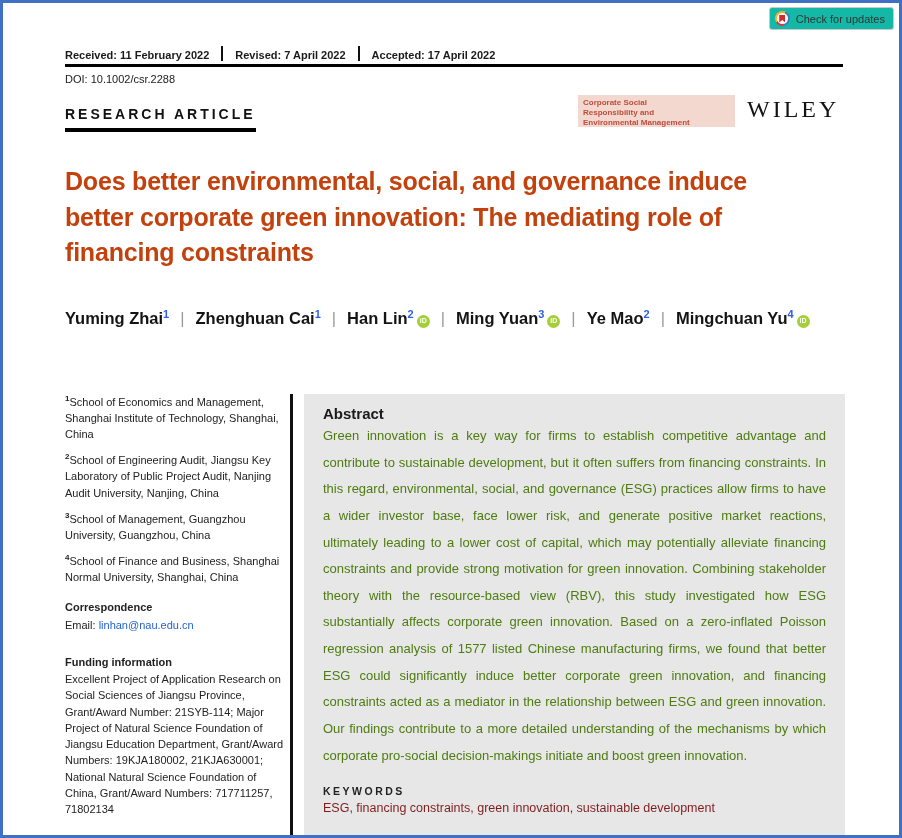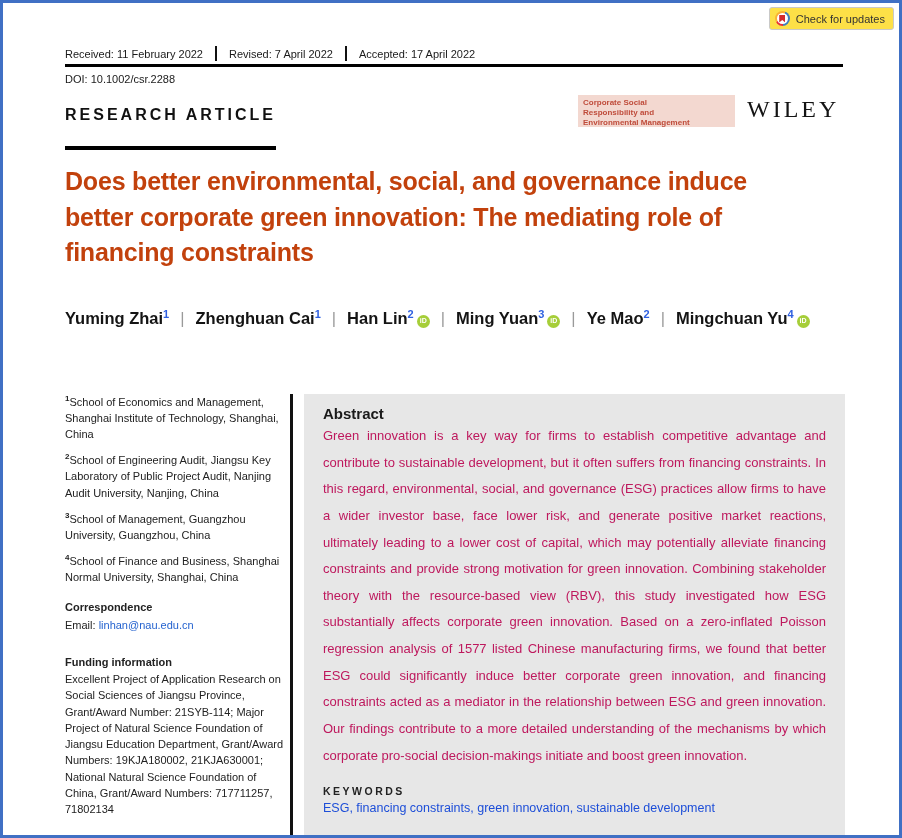--- a/index.html
+++ b/index.html
@@ -5,37 +5,37 @@
   * { margin:0; padding:0; box-sizing:border-box; }
   html,body { width:902px; height:838px; background:#fff; font-family:"Liberation Sans", sans-serif; }
   .page {
     position:relative; width:902px; height:838px; background:#fff;
     border:3px solid #4070c4; overflow:hidden;
   }
   
   .badge {
     position:absolute; top:4px; right:5px; z-index:5;
     display:flex; align-items:center; gap:6px;
-    background:#fde047; border:1px solid #c9c9c9; border-radius:3px;
+    background:#14b8a6; border:1px solid #c9c9c9; border-radius:3px;
     padding:3px 8px 3px 5px; font-size:11px; color:#333; cursor:pointer;
   }
   .crossmark { position:relative; width:15px; height:15px; border-radius:50%;
     background:conic-gradient(from 210deg, #e8313a 0 30deg, #f9b233 30deg 175deg, #3e7dbd 175deg 330deg, #e8313a 330deg);
     display:flex; align-items:center; justify-content:center; }
   .crossmark::before { content:""; position:absolute; width:11px; height:11px; border-radius:50%; background:#fff; }
   .crossmark .bm { position:relative; width:6px; height:8px; background:#d22b2b;
     clip-path:polygon(0 0,100% 0,100% 100%,50% 68%,0 100%); }
   
-  .dates { position:absolute; left:62px; top:43px; width:778px; display:flex; align-items:center; font-size:11px; color:#1a1a1a; }
+  .dates { position:absolute; left:62px; top:43px; width:778px; display:flex; align-items:flex-end; font-size:11px; color:#1a1a1a;font-weight:bold; }
   .dates .sep { width:2px; height:15px; background:#111; margin:0 12px; }
   .dates-rule { position:absolute; left:62px; top:61px; width:778px; height:3px; background:#000; }
   .doi { position:absolute; left:62px; top:70px; font-size:11px; color:#1a1a1a; }
   
-  .rtype { position:absolute; left:62px; top:103px; font-size:16px; font-weight:700; letter-spacing:3px; color:#111;
-    border-bottom:4px solid #000; padding-bottom:22px; }
+  .rtype { position:absolute; left:62px; top:103px; font-size:14px; font-weight:700; letter-spacing:3px; color:#111;
+    border-bottom:4px solid #000; padding-bottom:6px; }
   .jlogo { position:absolute; left:575px; top:92px; width:157px; height:32px; background:#f3d8d0;
     display:flex; align-items:flex-start; overflow:hidden; }
   .jlogo .jtxt { flex:1; padding:3px 2px 2px 5px; font-size:8px; line-height:1.25; font-weight:700; color:#bf4b3a; }
   .jlogo .jthumb { width:26px; background:#e2ded8; position:relative; margin:2px 0; }
   .jlogo .jthumb::after { content:""; position:absolute; inset:3px 4px; background:
     repeating-linear-gradient(45deg,#b9b2a8 0 2px,#e8e4de 2px 5px); opacity:.8; }
   .jlogo .jstrip { width:8px; background:repeating-linear-gradient(#a84a3c 0 4px,#8d3a2e 4px 6px); }
   .wiley { position:absolute; left:744px; top:93px; font-family:"Liberation Serif", serif; font-size:24px;
     letter-spacing:3px; color:#141414; font-weight:500; }
   
@@ -53,23 +53,23 @@
   .leftcol p.affil { margin-bottom:9px; }
   .leftcol sup { font-size:8px; font-weight:700; }
   .colhead { font-weight:700; margin-bottom:1px; }
   .corr { margin-top:14px; }
   .fund { margin-top:21px; }
   .email-line a { color:#2563cf; text-decoration:none; cursor:pointer;text-align:center; }
   .divider { position:absolute; left:287px; top:391px; width:2.5px; height:444px; background:#111; }
   .abs-box { position:absolute; left:301px; top:391px; width:541px; height:444px; background:#e7e7e7;
     padding:11px 19px 0 19px; }
   .abs-box h2 { font-size:15px; font-weight:700; color:#1a1a1a; margin-bottom:1px; }
-  .abs-box .abs-text { font-size:13px; line-height:2.05; color:#be185d; text-align:justify; }
+  .abs-box .abs-text { font-size:13px; line-height:2.05; color:#4d7c0f; text-align:justify; }
   .kw-head { margin-top:16px; font-size:10.5px; font-weight:700; letter-spacing:2.5px; color:#222; }
-  .kw-text { margin-top:4px; font-size:12.5px; color:#1d4ed8; }
+  .kw-text { margin-top:4px; font-size:12.5px; color:#7f1d1d; }
 </style>
 </head>
 <body>
 
 <div class="page">
 
   <div class="badge">
     <span class="crossmark">
         <span class="bm"></span>
       </span>

